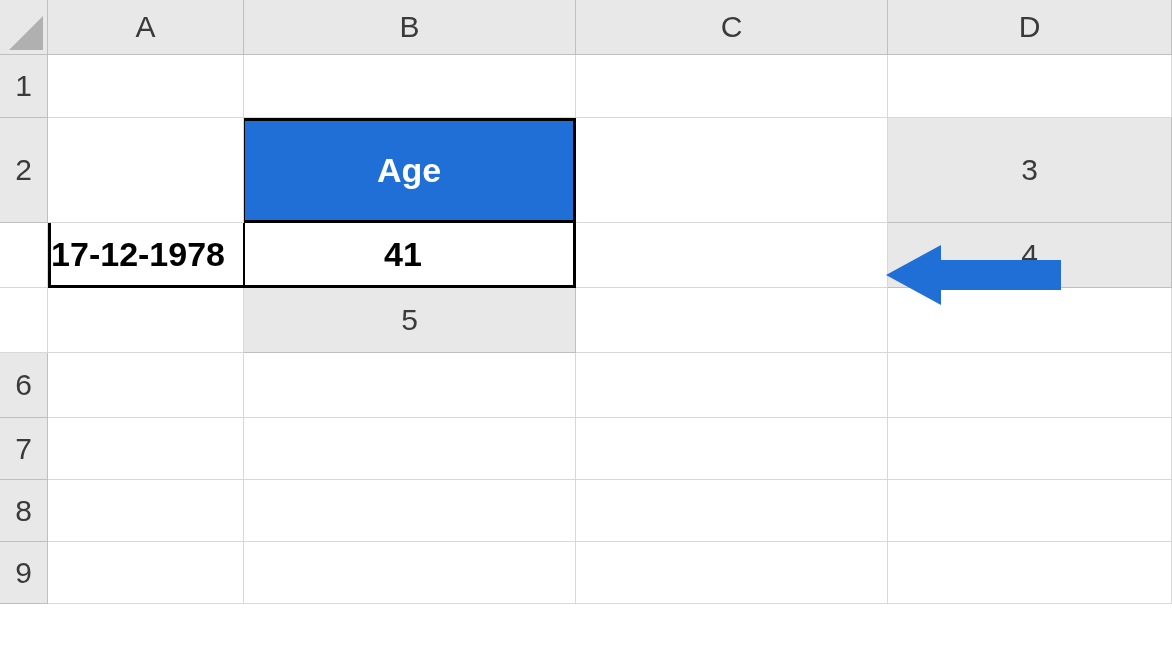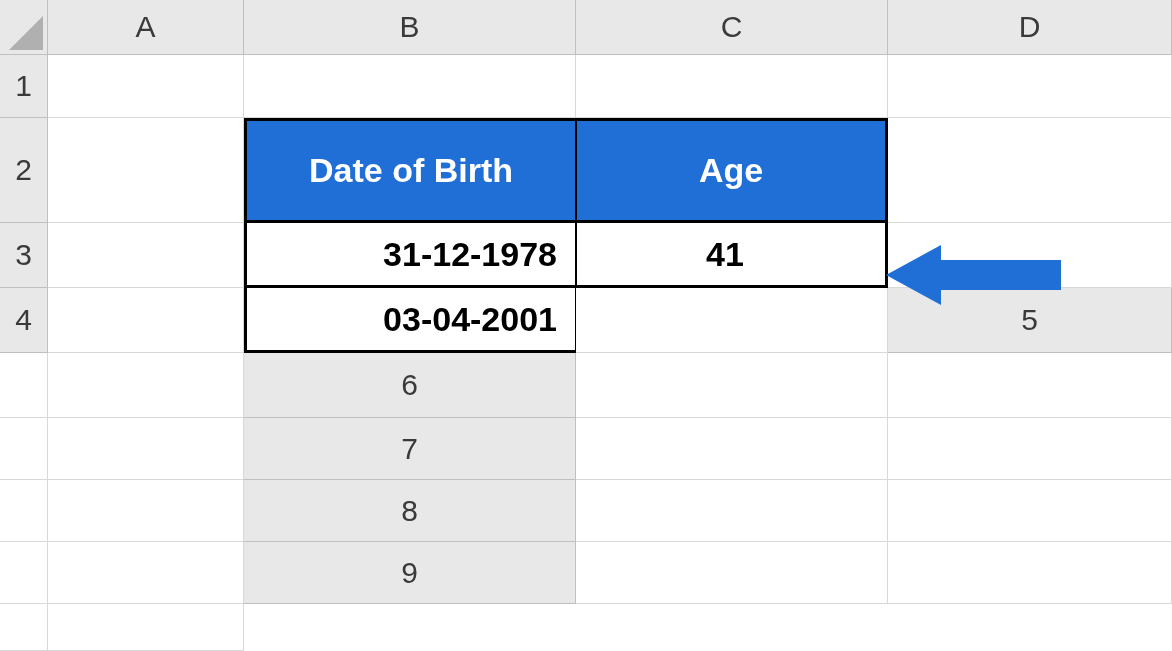--- a/index.html
+++ b/index.html
@@ -107,33 +107,31 @@
   <div class="col-header">D</div>
 
   <div class="row-header">1</div>
   <div class="cell"></div>
   <div class="cell"></div>
   <div class="cell"></div>
   <div class="cell"></div>
 
   <div class="row-header">2</div>
   <div class="cell"></div>
-  <div class="cell tbl-header first">Date of Birth</div>
   <div class="cell tbl-header second">Age</div>
   <div class="cell"></div>
 
   <div class="row-header">3</div>
   <div class="cell"></div>
-  <div class="cell tbl-cell date">31-12-1978</div>
+  <div class="cell tbl-cell date">17-12-1978</div>
   <div class="cell tbl-cell age">41</div>
   <div class="cell"></div>
 
   <div class="row-header">4</div>
   <div class="cell"></div>
-  <div class="cell tbl-cell date">03-04-2001</div>
   <div class="cell"></div>
 
   <div class="row-header">5</div>
   <div class="cell"></div>
   <div class="cell"></div>
 
   <div class="row-header">6</div>
   <div class="cell"></div>
   <div class="cell"></div>
   <div class="cell"></div>

